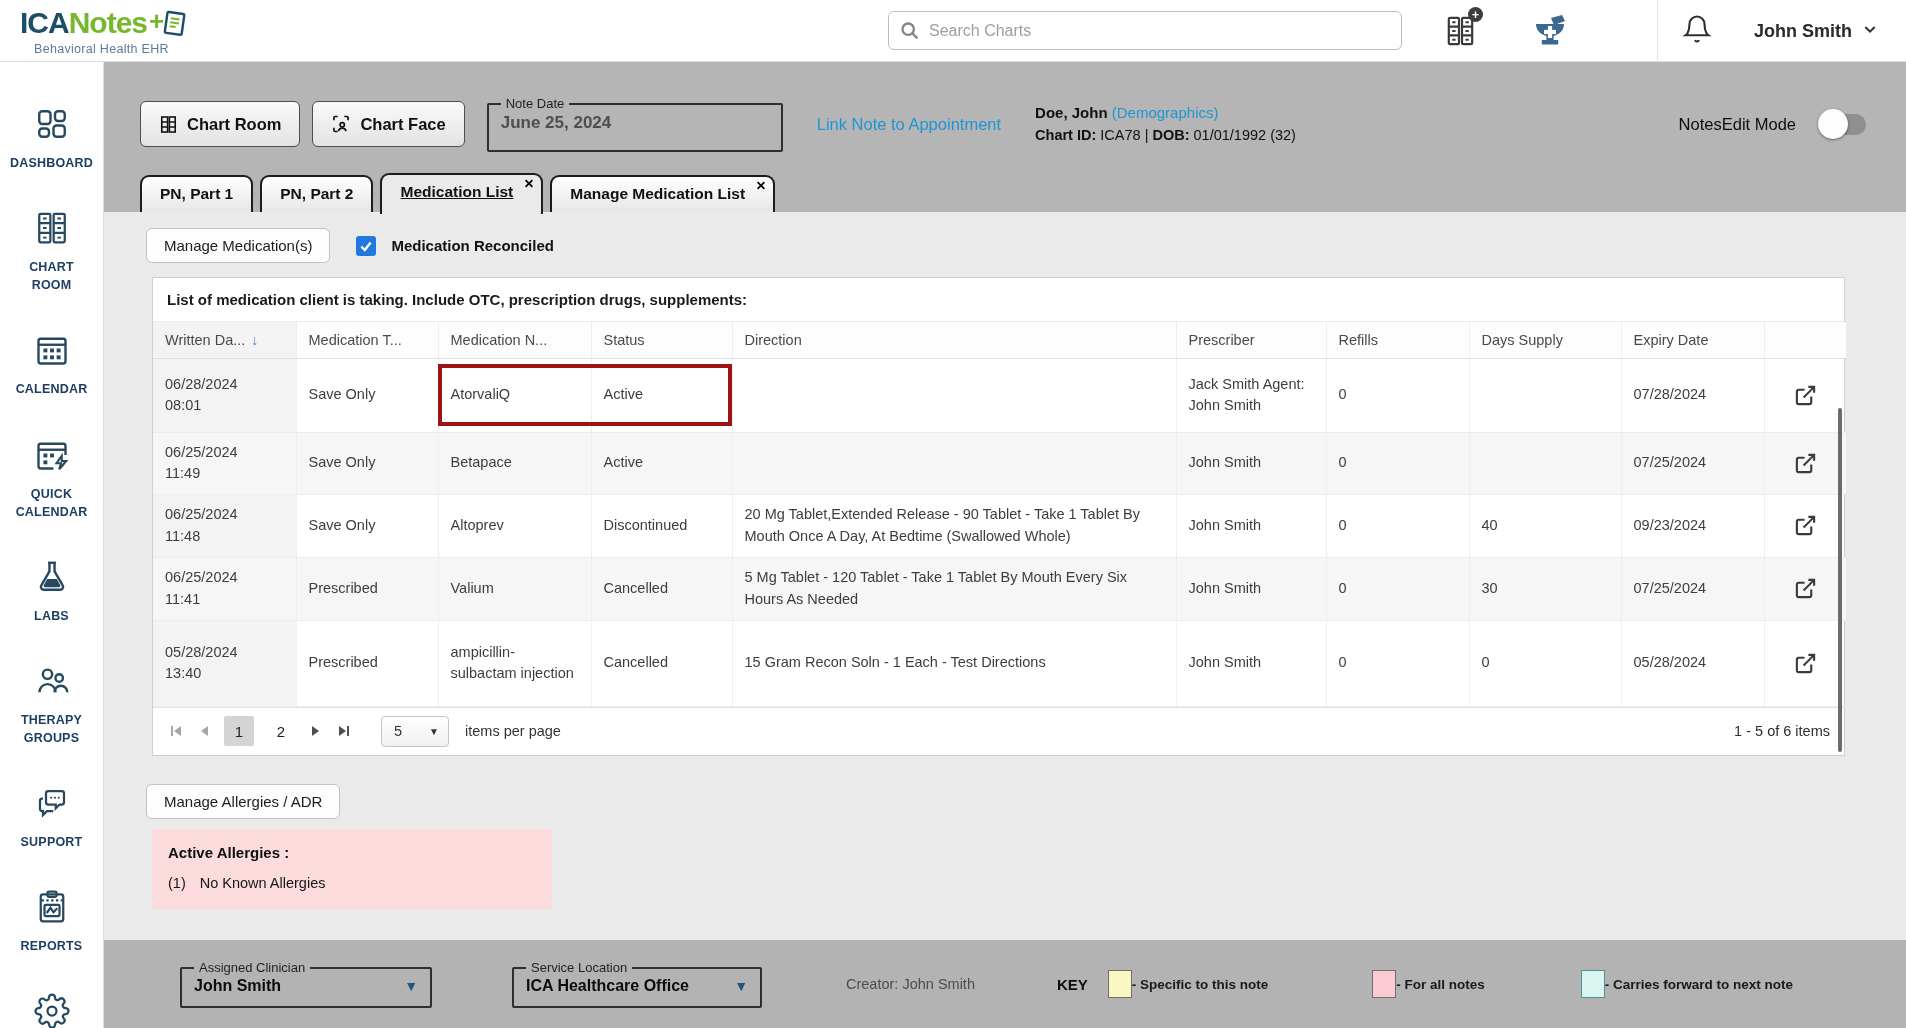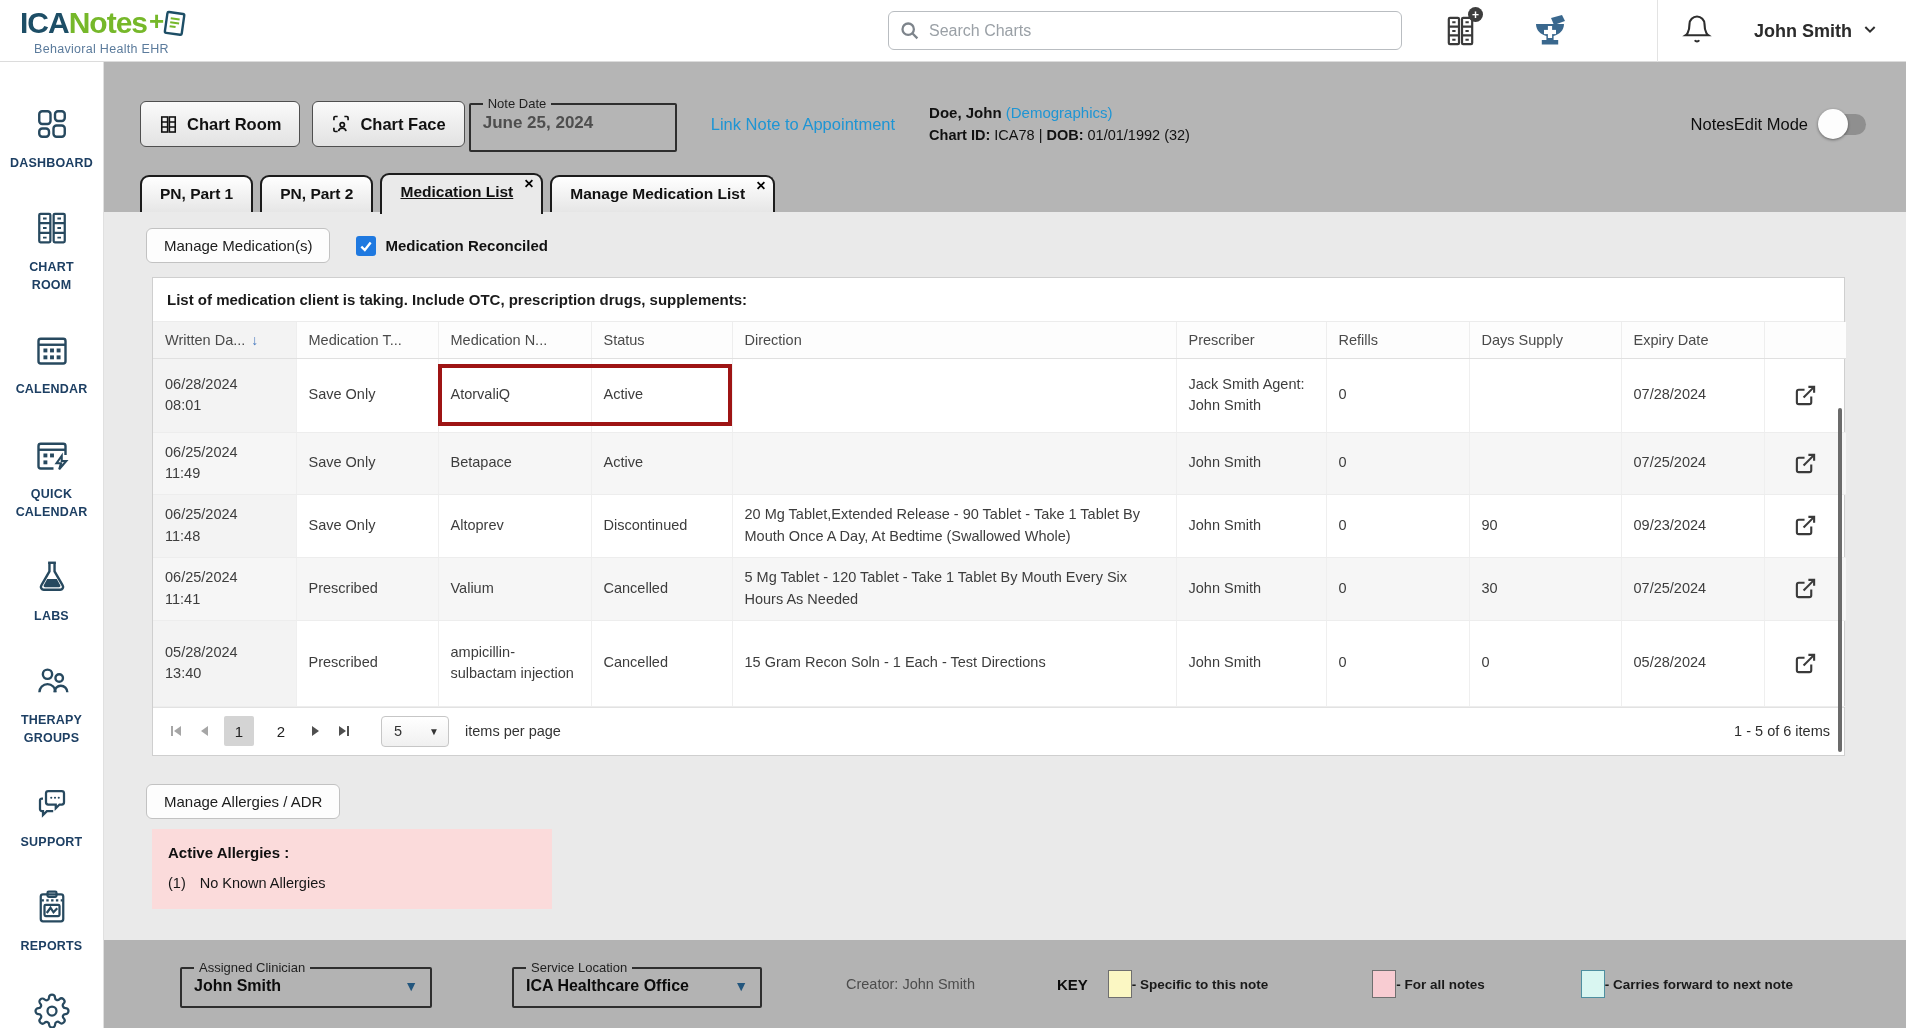--- a/index.html
+++ b/index.html
@@ -43,51 +43,51 @@
   .main { flex:1; display:flex; flex-direction:column; background:#eaeaea; }
 
   
   .toolbar { height:110px; background:#b5b5b5; display:flex; align-items:center; padding:14px 40px 0 36px; }
   .btn-chart { display:flex; align-items:center; gap:9px; background:linear-gradient(#fafafa,#e2e2e2);
     border:1px solid #4f4f4f; border-radius:6px; padding:0 18px; height:46px; font-size:16.5px;
     font-weight:bold; color:#111; cursor:pointer; font-family:"Liberation Sans", sans-serif; }
   .btn-chart + .btn-chart { margin-left:12px; }
   fieldset.fs { border:2px solid #2e2e2e; border-radius:2px; padding:2px 12px 8px 12px; background:transparent; }
   fieldset.fs legend { font-size:13px; color:#1f1f1f; padding:0 5px; }
-  .fs-notedate { width:208px; height:56px; margin-left:4px; }
+  .fs-notedate { width:296px; height:56px; margin-left:22px; }
   .fs-notedate .val { font-size:17px; font-weight:bold; color:#4e4e4e; }
   .link-apt { color:#1e95d4; font-size:16.5px; margin-left:34px; cursor:pointer; white-space:nowrap; }
   .patient { margin-left:34px; line-height:1.55; }
   .patient .l1 { font-size:15px; }
   .patient .pname { font-weight:bold; color:#111; }
   .patient .demo { color:#1e95d4; cursor:pointer; }
   .patient .l2 { font-size:14.5px; color:#111; }
   .patient b { font-weight:bold; }
-  .notesedit { margin-left:auto; display:flex; align-items:center; gap:12px;justify-content:space-between; }
+  .notesedit { margin-left:auto; display:flex; align-items:center; gap:24px;justify-content:space-between; }
   .notesedit .ne-lbl { font-size:16.5px; color:#0d0d0d; }
   .toggle { width:46px; height:21px; background:#8f8f8f; border-radius:11px; position:relative; cursor:pointer; }
   .toggle .knob { position:absolute; left:-2px; top:-5px; width:30px; height:30px; background:#fdfdfd;
     border-radius:50%; box-shadow:0 1px 3px rgba(0,0,0,.45); }
 
   
   .tabbar { background:#b5b5b5; padding:0 36px; display:flex; gap:7px; align-items:flex-end; height:40px; }
   .tab { position:relative; background:linear-gradient(#ffffff,#e6e6e6); border:2px solid #1c1c1c;
     border-bottom:none; border-radius:9px 9px 0 0; padding:8px 18px 9px 18px; font-size:15.5px;
     font-weight:bold; color:#111; cursor:pointer; }
   .tab.closable { padding-right:28px; }
   .tab .x { position:absolute; top:1px; right:7px; font-size:12.5px; font-weight:bold; color:#000; cursor:pointer; }
   .tab.active { background:#eaeaea; padding-bottom:13px; margin-bottom:-2px; }
   .tab.active .t-lbl { text-decoration:underline; }
 
   
   .content { flex:1; padding:16px 0 0 48px; position:relative; }
   .manage-row { display:flex; align-items:center; gap:26px; margin-left:-6px; }
   .btn-soft { background:#fdfdfd; border:1px solid #c2c2c2; border-radius:6px; padding:8px 17px;
     font-size:15px; color:#1c1c1c; cursor:pointer; font-family:"Liberation Sans", sans-serif; }
-  .chk-row { display:flex; align-items:center; gap:9px; cursor:pointer; }
+  .chk-row { display:flex; align-items:center; gap:15px; cursor:pointer; }
   .chk { width:20px; height:20px; background:#1f79e0; border-radius:3px; display:flex;
     align-items:center; justify-content:center; }
   .chk-lbl { font-size:15px; font-weight:bold; color:#111; }
 
   .panel { margin-top:14px; width:1693px; background:#fff; border:1px solid #cfcfcf; position:relative; }
   .caption { font-size:15px; font-weight:bold; color:#1b1b1b; padding:13px 14px; border-bottom:1px solid #ececec; }
   .table-wrap { position:relative; }
   table.meds { width:100%; border-collapse:collapse; table-layout:fixed; }
   table.meds th { height:36px; text-align:left; font-weight:400; font-size:14.5px; color:#4a4a4a;
     padding:6px 12px; background:#fdfdfd; border-bottom:1px solid #e0e0e0; border-left:1px solid #eeeeee; cursor:pointer; }
@@ -480,21 +480,21 @@
                 <td class="c-written">
                     <div>06/25/2024</div>
                     <div>11:48</div>
                   </td>
                 <td>Save Only</td>
                 <td>Altoprev</td>
                 <td>Discontinued</td>
                 <td>20 Mg Tablet,Extended Release - 90 Tablet - Take 1 Tablet By Mouth Once A Day, At Bedtime (Swallowed Whole)</td>
                 <td>John Smith</td>
                 <td>0</td>
-                <td>90</td>
+                <td>40</td>
                 <td>09/23/2024</td>
                 <td>
                     <span class="rowlink">
                   <svg width="23" height="23" viewBox="0 0 24 24" fill="none" stroke="currentColor" stroke-width="2.2">
                         <path d="M18 13v6a2 2 0 0 1-2 2H5a2 2 0 0 1-2-2V8a2 2 0 0 1 2-2h6"></path>
                         <polyline points="15 3 21 3 21 9"></polyline>
                         <line x1="10" y1="14" x2="21" y2="3"></line>
                       </svg>
                 </span>
                   </td>

